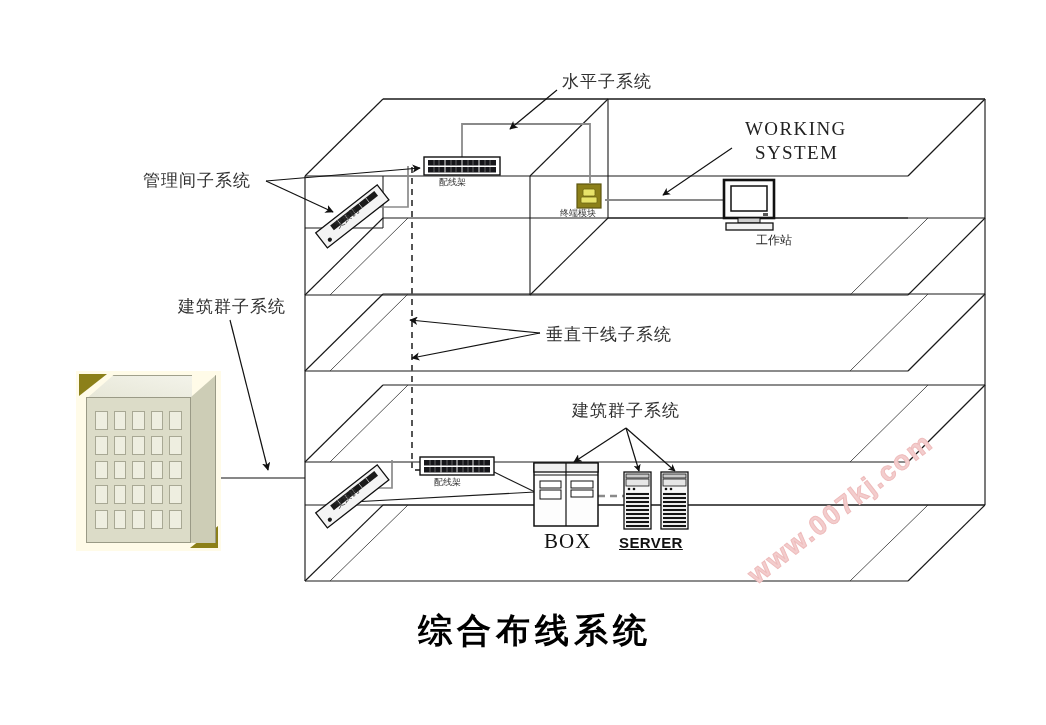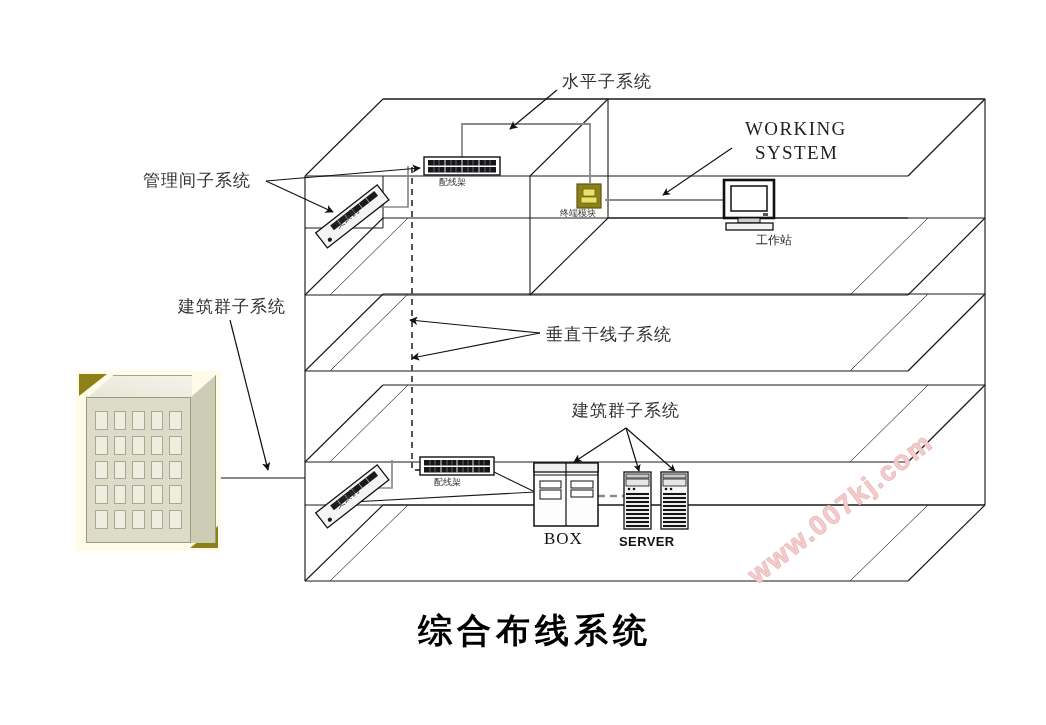--- a/index.html
+++ b/index.html
@@ -50,28 +50,29 @@
     color: #262626;
   }
   .lbl-en {
     font-family: "Liberation Serif", "DejaVu Serif", serif;
     font-size: 19px;
     letter-spacing: 1.4px;
     color: #222;
   }
   .lbl-en-sm {
     font-family: "Liberation Sans", "DejaVu Sans", sans-serif;
-    font-size: 13px;
+    font-size: 15px;
     font-weight: bold;
     letter-spacing: .4px;
     color: #111;
+    text-decoration: underline;
   }
   .lbl-box {
     font-family: "Liberation Serif", "DejaVu Serif", serif;
-    font-size: 17px;
+    font-size: 21px;
     letter-spacing: 1px;
     color: #111;
   }
   #diagram-title {
     position: absolute;
     left: 0;
     top: 608px;
     width: 1046px;
     text-align: center;
     font-family: "DejaVu Sans", "Liberation Sans", sans-serif;

